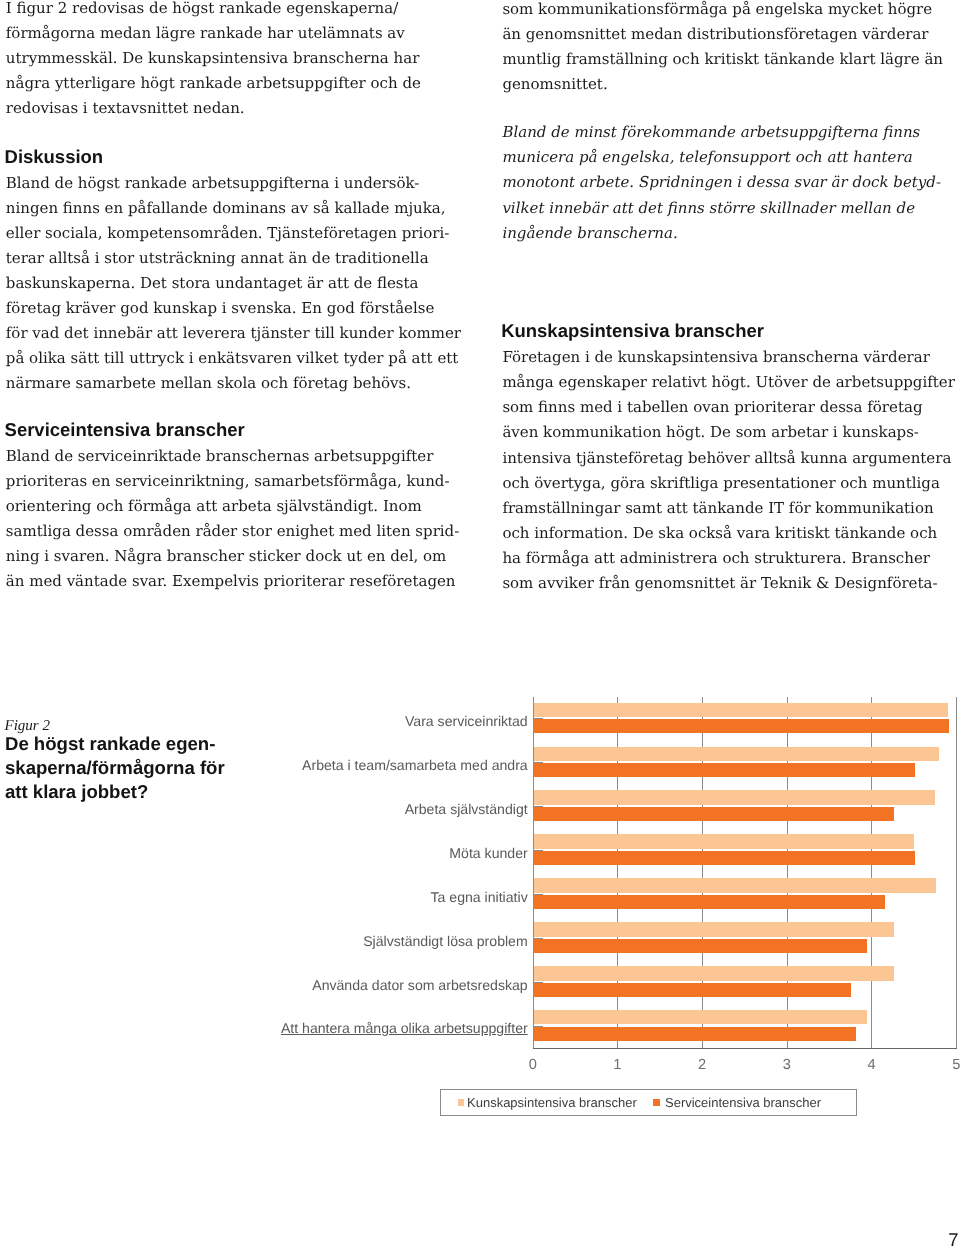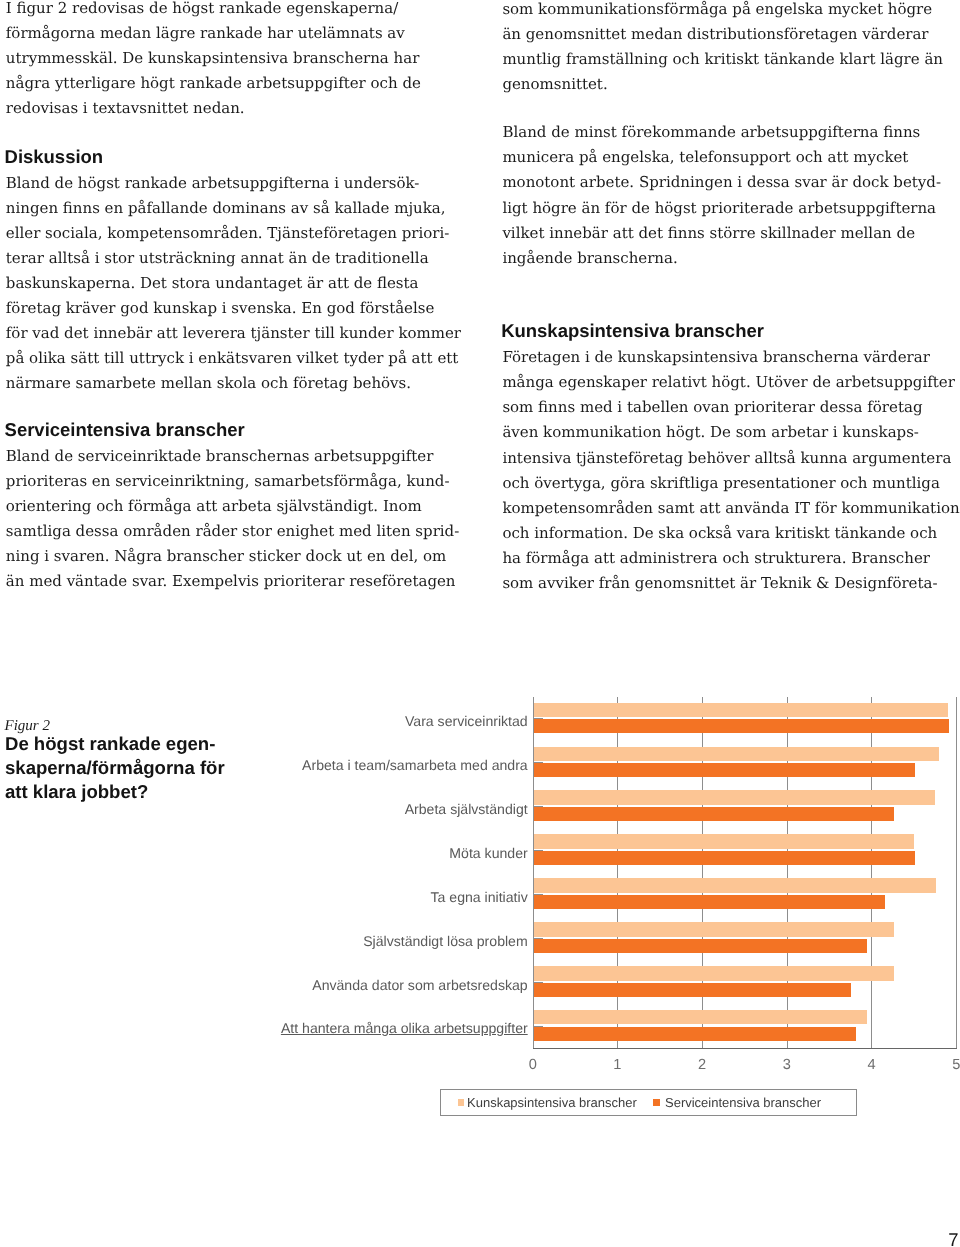--- a/index.html
+++ b/index.html
@@ -69,37 +69,36 @@
       <span class="ln">samtliga dessa områden råder stor enighet med liten sprid-</span>
       <span class="ln">ning i svaren. Några branscher sticker dock ut en del, om</span>
       <span class="ln">än med väntade svar. Exempelvis prioriterar reseföretagen</span>
   </div>
   <div class="blk" id="r-p1" style="left:502.4px;top:-3.1px;">
       <span class="ln">som kommunikationsförmåga på engelska mycket högre</span>
       <span class="ln">än genomsnittet medan distributionsföretagen värderar</span>
       <span class="ln">muntlig framställning och kritiskt tänkande klart lägre än</span>
       <span class="ln">genomsnittet.</span>
   </div>
-  <div class="blk" id="r-p2" style="left:502.4px;top:120.3px;">
+  <div class="blk" id="r-p2" style="left:502.4px;top:120.3px;font-style:italic;">
       <span class="ln">Bland de minst förekommande arbetsuppgifterna finns</span>
-      <span class="ln">municera på engelska, telefonsupport och att mycket</span>
+      <span class="ln">municera på engelska, telefonsupport och att hantera</span>
       <span class="ln">monotont arbete. Spridningen i dessa svar är dock betyd-</span>
-      <span class="ln">ligt högre än för de högst prioriterade arbetsuppgifterna</span>
       <span class="ln">vilket innebär att det finns större skillnader mellan de</span>
       <span class="ln">ingående branscherna.</span>
   </div>
   <div class="hd" id="r-h1" style="left:501.2px;top:318.3px;">Kunskapsintensiva branscher</div>
   <div class="blk" id="r-p3" style="left:502.4px;top:345.2px;">
       <span class="ln">Företagen i de kunskapsintensiva branscherna värderar</span>
       <span class="ln">många egenskaper relativt högt. Utöver de arbetsuppgifter</span>
       <span class="ln">som finns med i tabellen ovan prioriterar dessa företag</span>
       <span class="ln">även kommunikation högt. De som arbetar i kunskaps-</span>
       <span class="ln">intensiva tjänsteföretag behöver alltså kunna argumentera</span>
       <span class="ln">och övertyga, göra skriftliga presentationer och muntliga</span>
-      <span class="ln">kompetensområden samt att använda IT för kommunikation</span>
+      <span class="ln">framställningar samt att tänkande IT för kommunikation</span>
       <span class="ln">och information. De ska också vara kritiskt tänkande och</span>
       <span class="ln">ha förmåga att administrera och strukturera. Branscher</span>
       <span class="ln">som avviker från genomsnittet är Teknik &amp; Designföreta-</span>
   </div>
 
   <div id="fig-label" style="left:4.5px;top:700.6px;margin-top:16px;">Figur 2</div>
   <div id="fig-title" style="left:5.0px;top:732.0px;">
       <span class="ln">De högst rankade egen-</span>
       <span class="ln">skaperna/förmågorna för</span>
       <span class="ln">att klara jobbet?</span>

